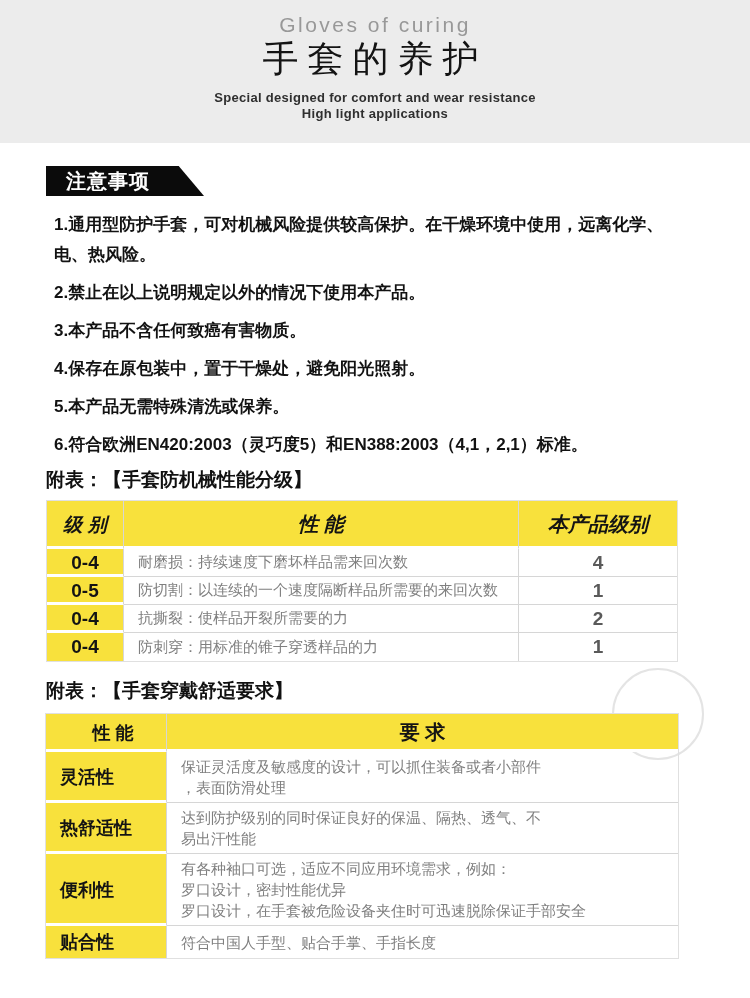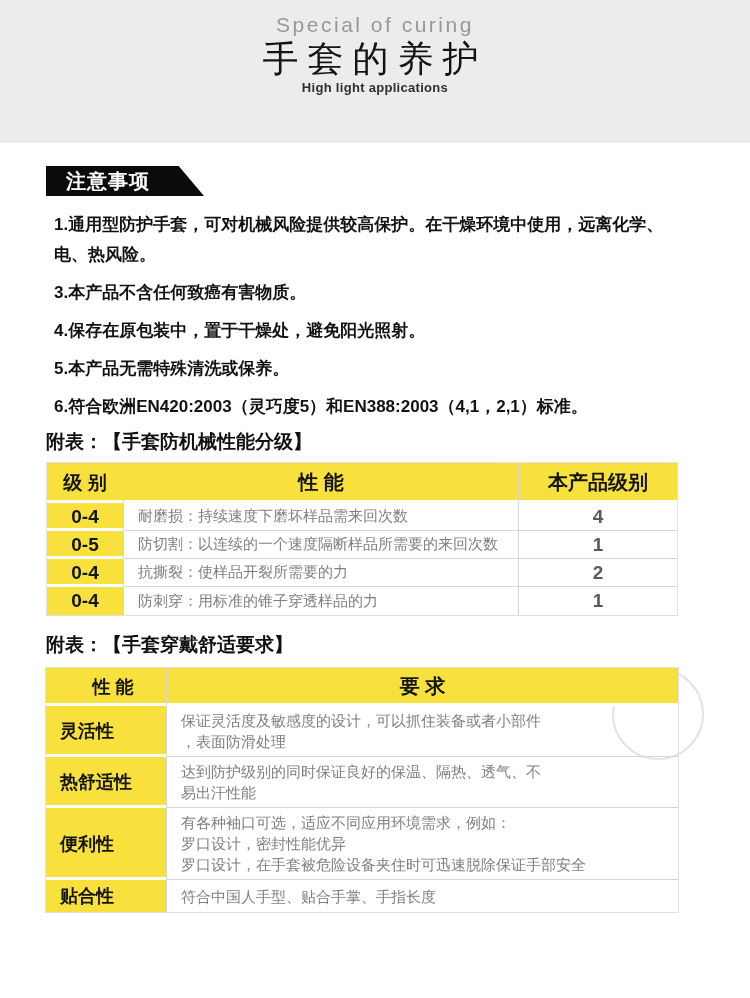--- a/index.html
+++ b/index.html
@@ -99,21 +99,21 @@
     border-bottom:1px solid #ffffff;
     box-shadow:inset 0 -2px 0 #ffffff;
   }
   tr:last-child td.cell-yellow{border-bottom:none;box-shadow:none;}
   th{
     font-size:20px;
     font-weight:700;
     color:#141414;
     text-align:center;
   }
-  .grading th{height:40px;}
+  .grading th{height:48px;font-style:italic;}
   .comfort th{height:38px;}
   .lvl{
     width:77px;height:28px;
     text-align:center;
     font-size:19px;font-weight:700;color:#141414;
   }
   .perf{
     width:395px;
     font-size:15px;color:#7f7f7f;
     padding-left:14px;
@@ -136,33 +136,35 @@
   }
   .req span{display:block;}
   .h46{height:46px;} .h50{height:50px;} .h68{height:68px;} .h55{height:55px;} .h32{height:32px;}
 </style>
 </head>
 <body>
 
 <div class="page">
 
   <div class="hero">
-    <div class="hero-en">Special of curing</div>
+    <div class="hero-en">Gloves of curing</div>
     <div class="hero-zh">手套的养护</div>
+    <div class="hero-sub first">Special designed for comfort and wear resistance</div>
     <div class="hero-sub">High light applications</div>
   </div>
 
   <div class="watermark-circle"></div>
 
   <div class="main">
 
     <div class="notice-banner">注意事项</div>
 
     <div class="notes">
       <p>1.通用型防护手套，可对机械风险提供较高保护。在干燥环境中使用，远离化学、电、热风险。</p>
+      <p>2.禁止在以上说明规定以外的情况下使用本产品。</p>
       <p>3.本产品不含任何致癌有害物质。</p>
       <p>4.保存在原包装中，置于干燥处，避免阳光照射。</p>
       <p>5.本产品无需特殊清洗或保养。</p>
       <p>6.符合欧洲EN420:2003（灵巧度5）和EN388:2003（4,1，2,1）标准。</p>
     </div>
 
     <div class="tbl-title t1">附表：【手套防机械性能分级】</div>
 
     <table class="grading">
       <tbody>

